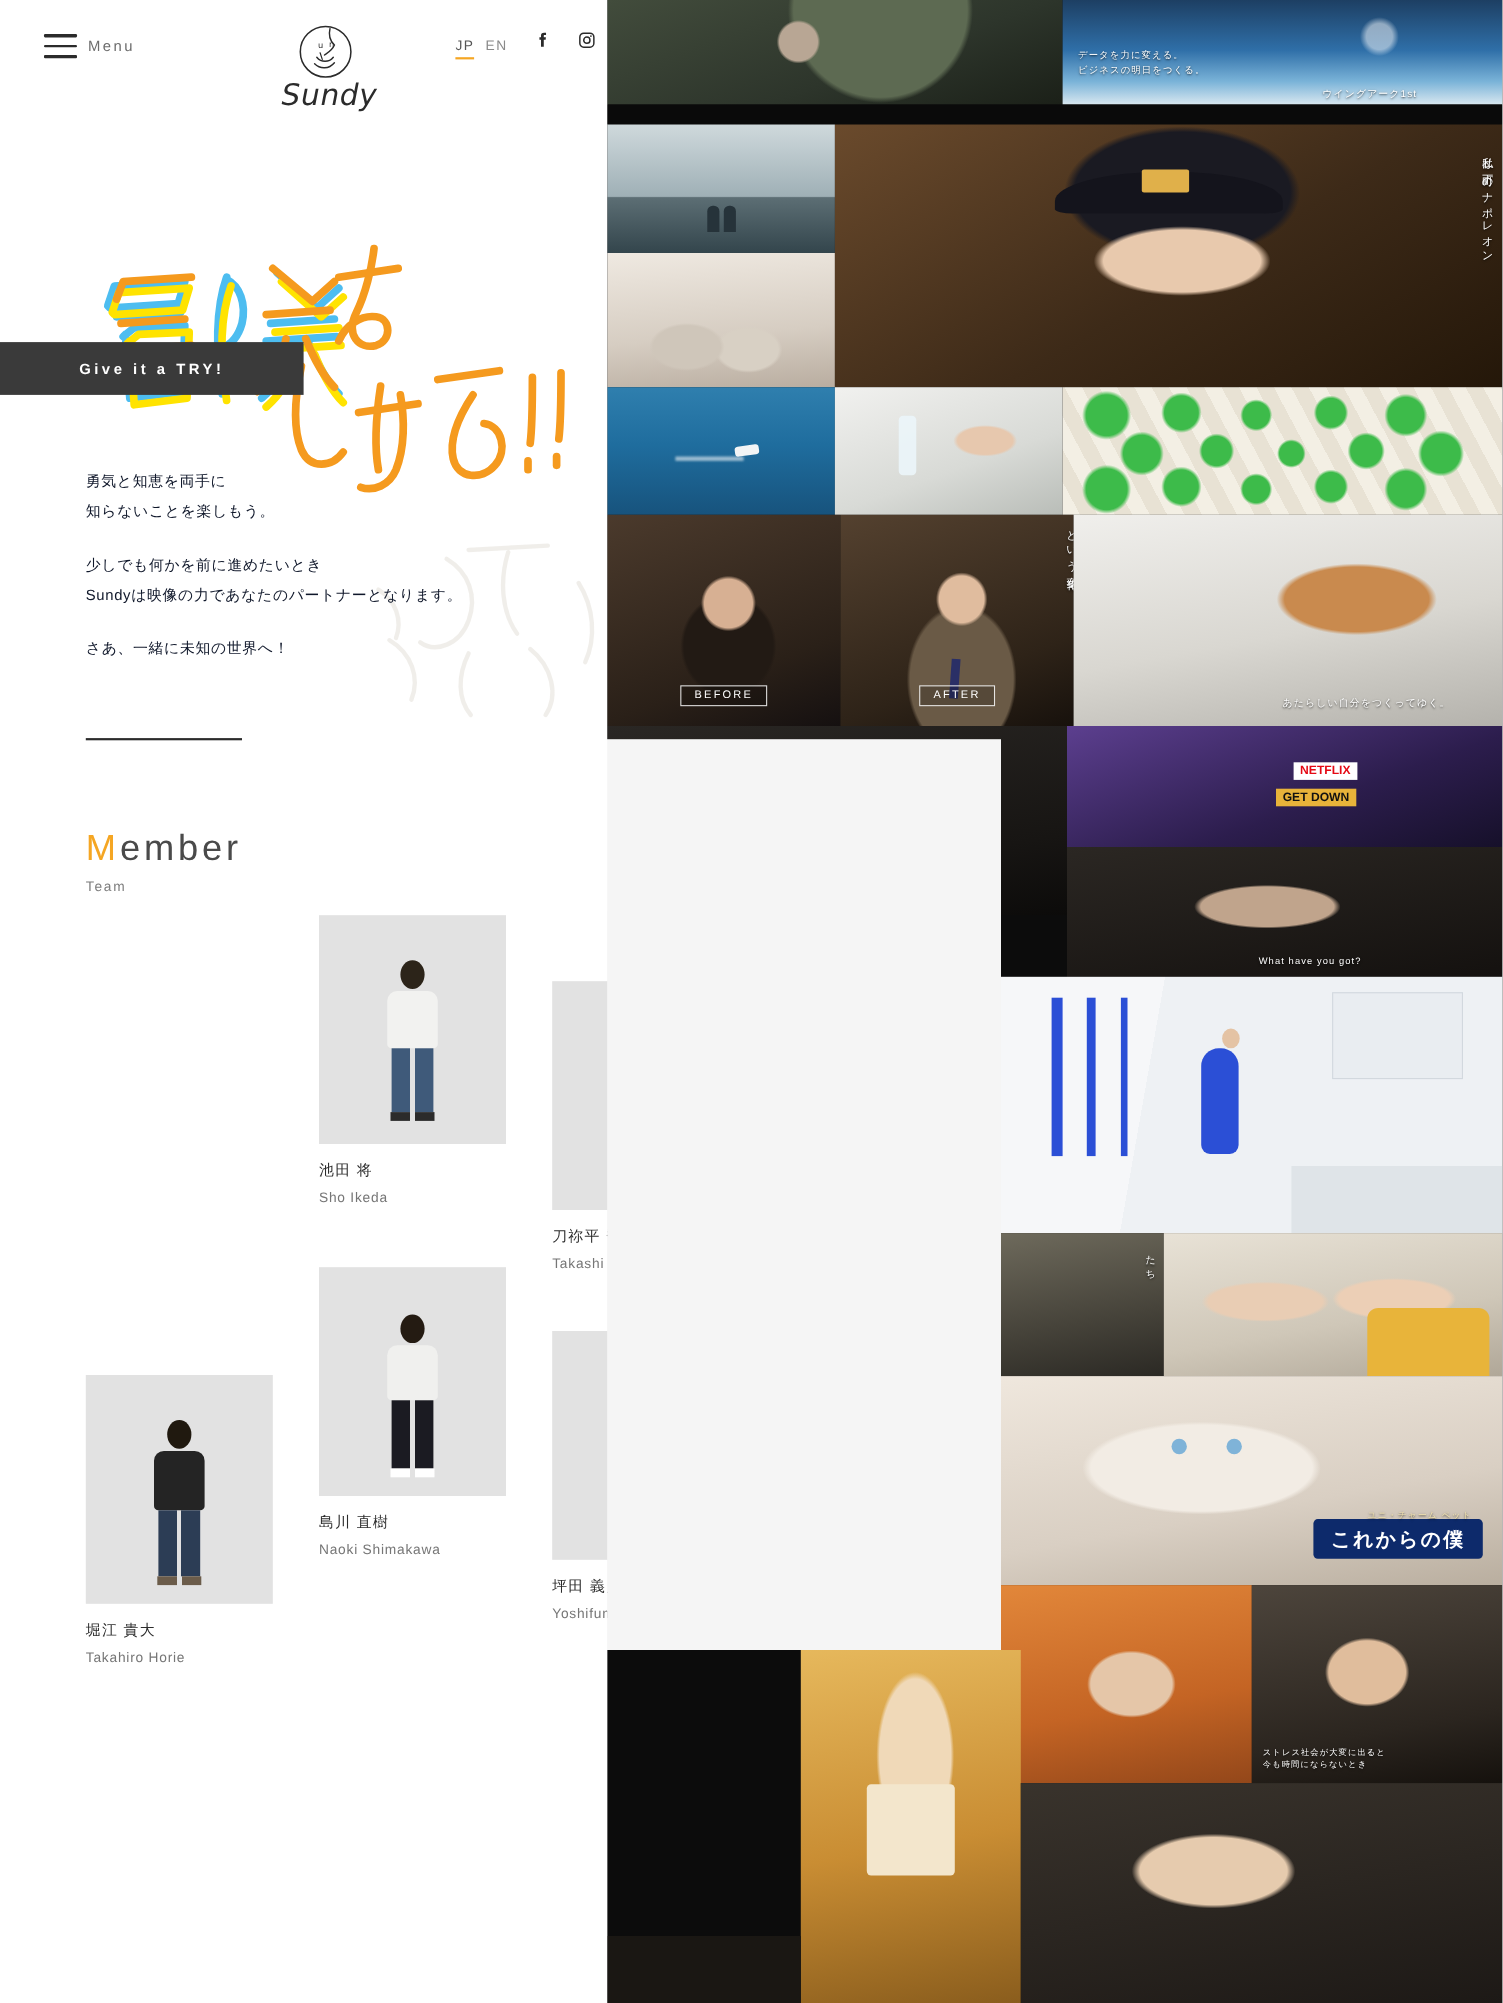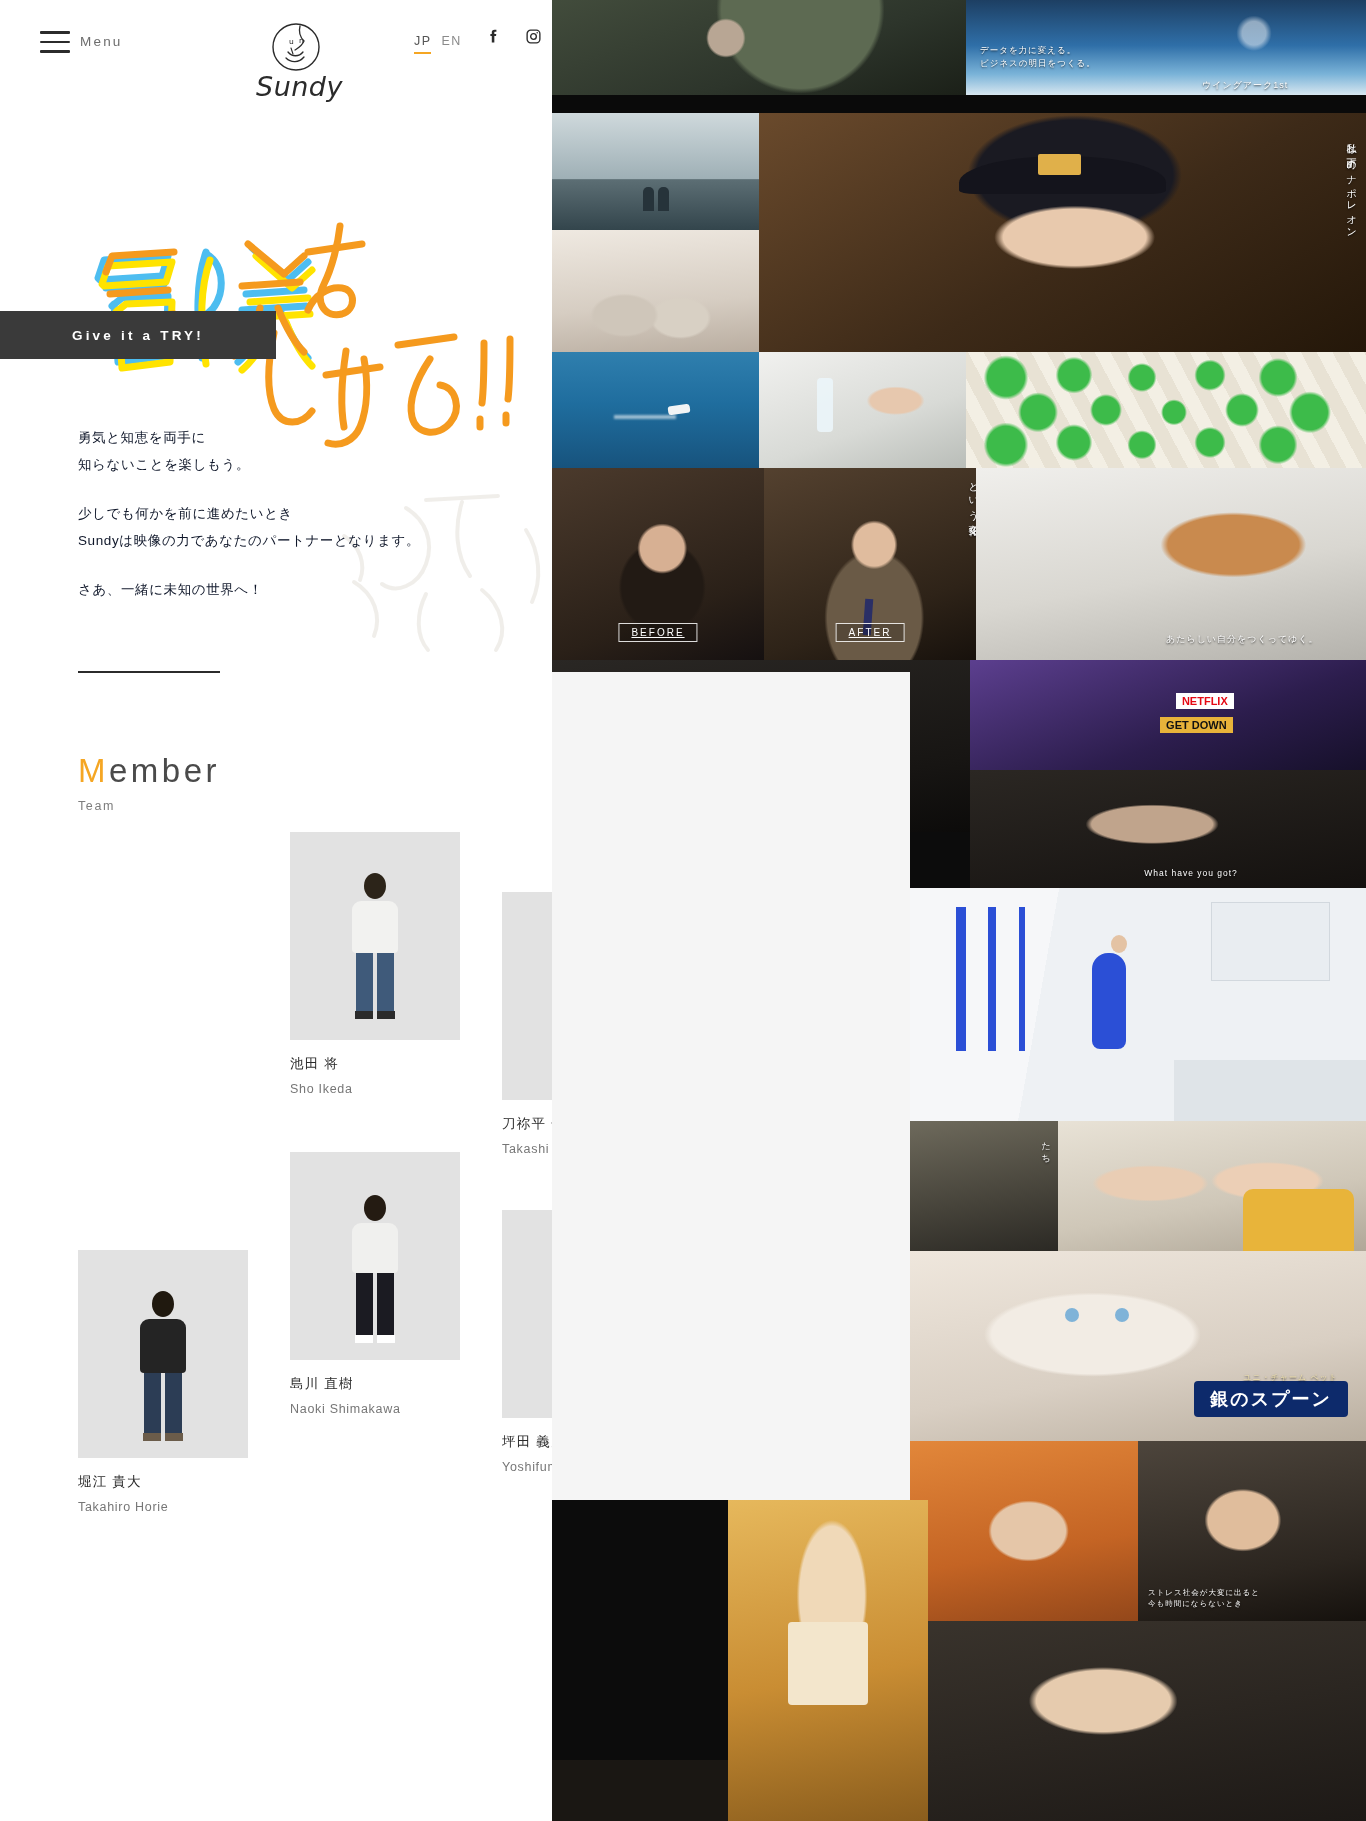--- a/index.html
+++ b/index.html
@@ -288,21 +288,20 @@
     letter-spacing: 2px;
   }
   .tile .boxlabel {
     position: absolute;
     border: 1px solid rgba(255,255,255,.85);
     color: #fff;
     font-size: 10px;
     letter-spacing: 2px;
     padding: 3px 12px;
     background: rgba(0,0,0,.18);
-    text-decoration: underline;
   }
   .badge-white {
     position: absolute;
     background: #fff; color: #111;
     font-weight: 700; font-size: 11px;
     padding: 2px 6px;
   }
 
   
   .white-panel {
@@ -463,21 +462,21 @@
       <div style="position:absolute;left:60%;top:52%;width:36%;height:48%;background:#e8b43a;border-radius:10px 10px 0 0;"></div>
     </div>
 
     <div class="tile" style="left:358px;top:1251px;width:456px;height:190px;
                 background:
                   radial-gradient(ellipse at 40% 44%, #f2ece4 0 26%, transparent 28%),
                   linear-gradient(170deg,#efe7dd,#d9cfc3 60%,#b9ae9f);">
       <div style="position:absolute;left:34%;top:30%;width:14px;height:14px;background:#7fb3d8;border-radius:50%;"></div>
       <div style="position:absolute;left:45%;top:30%;width:14px;height:14px;background:#7fb3d8;border-radius:50%;"></div>
       <div style="position:absolute;right:18px;bottom:24px;background:#0d2a6b;color:#fff;padding:6px 16px;border-radius:4px;
-                  font-size:18px;font-weight:700;letter-spacing:2px;">銀のスプーン</div>
+                  font-size:18px;font-weight:700;letter-spacing:2px;">これからの僕</div>
       <div class="cap" style="right:28px;bottom:58px;font-size:8px;color:#f0e2b0;">ユニ・チャーム ペット</div>
     </div>
 
     <div class="tile" style="left:358px;top:1441px;width:228px;height:180px;
                 background:
                   radial-gradient(ellipse at 52% 50%, #e5c6a8 0 22%, transparent 24%),
                   linear-gradient(170deg,#e2873a,#c46424 60%,#93471a);">
     </div>
     <div class="tile" style="left:586px;top:1441px;width:228px;height:180px;
                 background:

